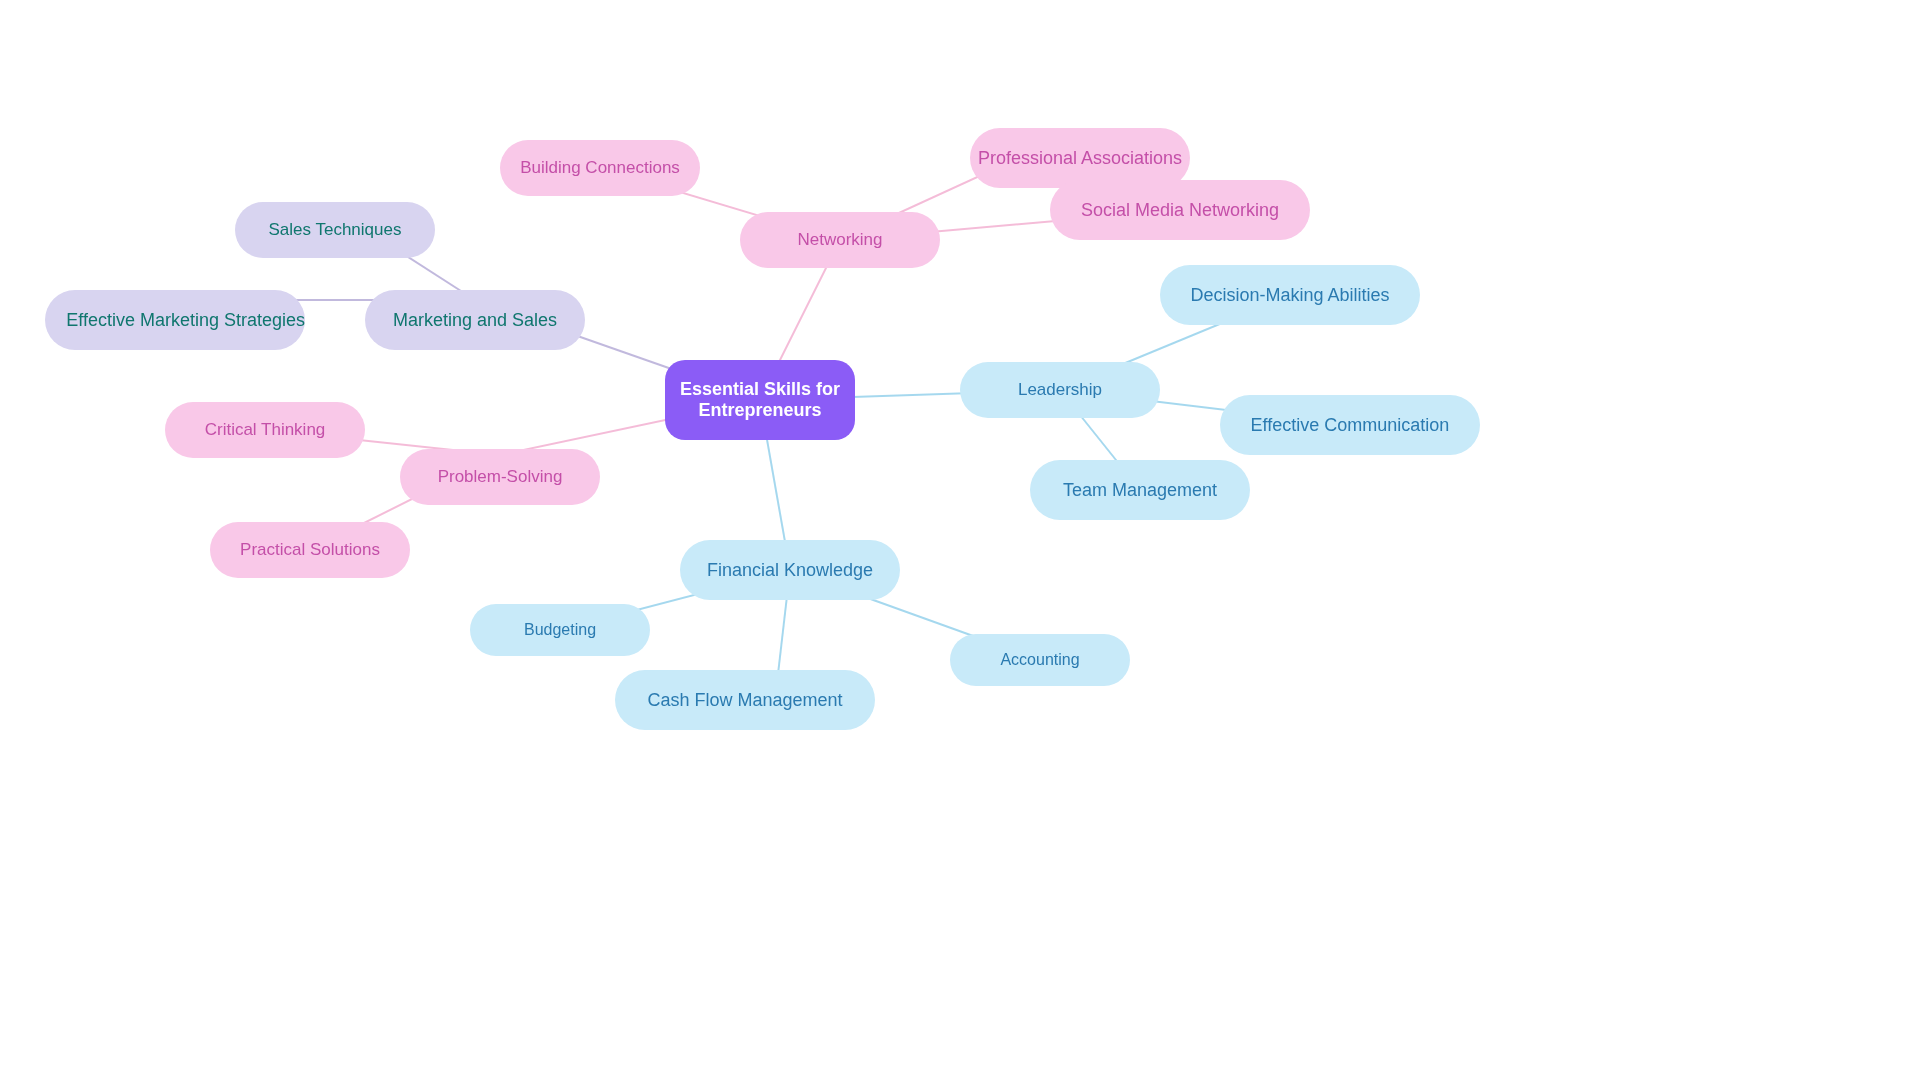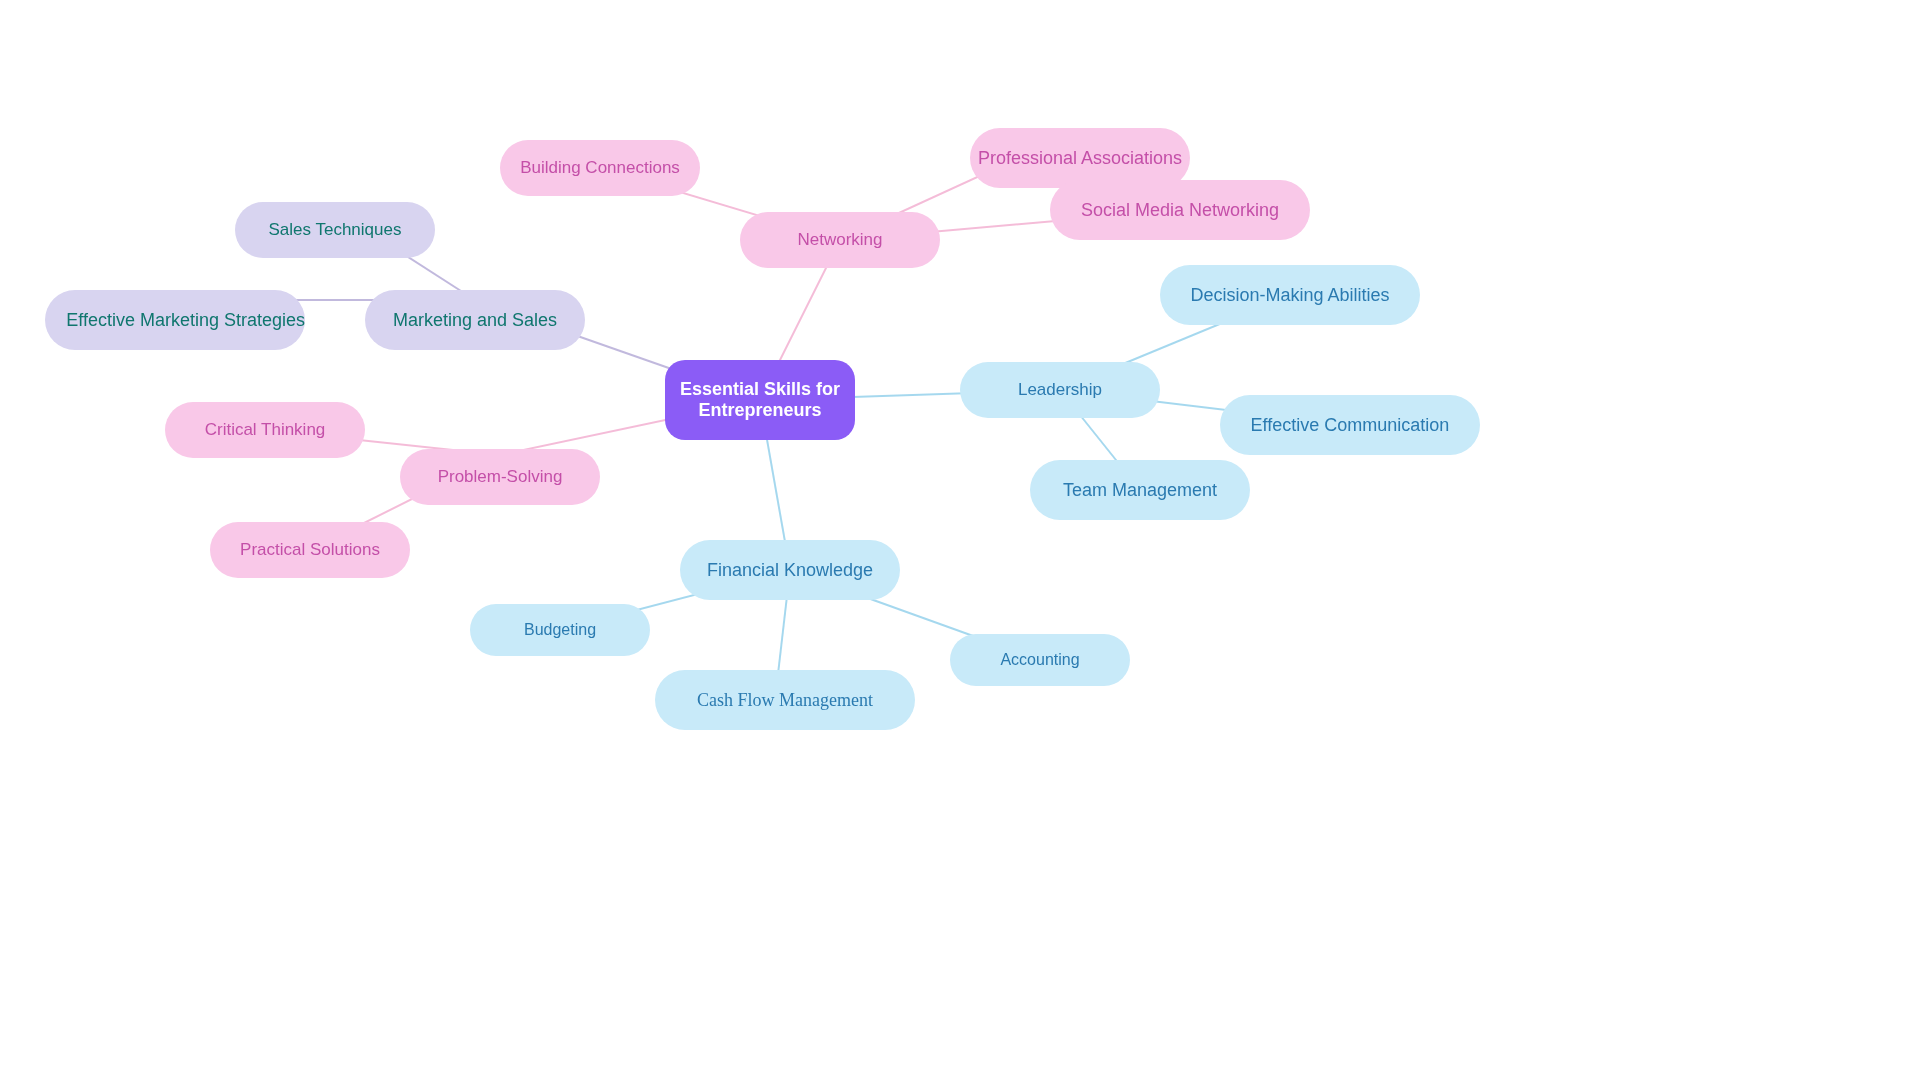--- a/index.html
+++ b/index.html
@@ -132,21 +132,21 @@
     </div>
     <div class="node node-pink node-md" style="left: 310px; top: 550px;">
       <span>Practical Solutions</span>
     </div>
     <div class="node node-blue node-lg" style="left: 790px; top: 570px;">
       <span>Financial Knowledge</span>
     </div>
     <div class="node node-blue node-sm" style="left: 560px; top: 630px;">
       <span>Budgeting</span>
     </div>
-    <div class="node node-blue node-xl" style="left: 785px; top: 700px; font-family: Liberation Serif, serif;">
+    <div class="node node-blue node-xl" style="left: 745px; top: 700px;">
       <span>Cash Flow Management</span>
     </div>
     <div class="node node-blue node-sm" style="left: 1040px; top: 660px;">
       <span>Accounting</span>
     </div>
     <div class="node node-blue node-md" style="left: 1060px; top: 390px;">
       <span>Leadership</span>
     </div>
     <div class="node node-blue node-xl" style="left: 1290px; top: 295px;">
       <span>Decision-Making Abilities</span>

